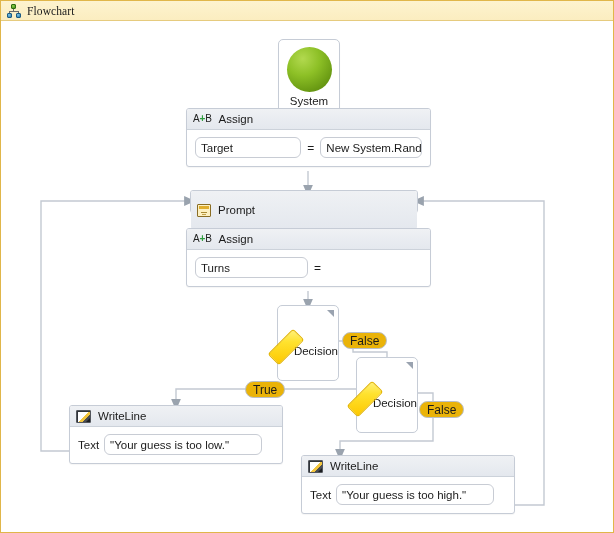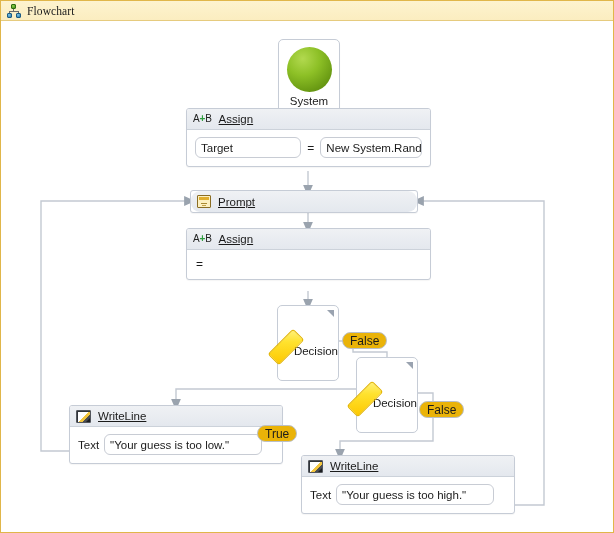--- a/index.html
+++ b/index.html
@@ -97,21 +97,20 @@
     border-bottom: 1px solid #ccd2da;
     display: flex;
     align-items: center;
     padding-left: 6px;
     border-radius: 2px 2px 0 0;
   }
   .node-head .title {
     font-size: 11.5px;
     color: #1b1b1b;
     margin-left: 7px;
-    text-decoration: underline;
   }
   .node-body {
     padding: 7px 8px 8px 8px;
     display: flex;
     align-items: center;
     gap: 5px;
   }
 
   .field {
     box-sizing: border-box;
@@ -340,36 +339,37 @@
         <span class="title">Assign</span>
       </div>
       <div class="node-body">
         <div class="field" style="width:113px;">Target</div>
         <span class="eq">=</span>
         <div class="field" style="width:108px;">New System.Randc</div>
       </div>
     </div>
 
     <div class="node" style="left:189px; top:169px; width:228px; height:23px;">
-      <div class="node-head" style="height:21px;border-bottom:none;border-radius:9px;text-align:center;">
+      <div class="node-head" style="height:38px;border-bottom:none;border-radius:2px;text-align:center;">
         <span class="prompt-icon">
           <span class="bar"></span>
             <span class="ln2"></span>
             <span class="ln3"></span>
         </span>
         <span class="title">Prompt</span>
       </div>
     </div>
 
     <div class="node" style="left:185px; top:207px; width:245px;">
       <div class="node-head">
         <span class="ab-icon">A<span class="plus">+</span>B</span>
         <span class="title">Assign</span>
       </div>
       <div class="node-body">
+        <div class="field" style="width:113px;">Turns</div>
         <span class="eq">=</span>
       </div>
     </div>
 
     <div class="decision" style="left:276px; top:284px;">
       <span class="corner"></span>
       <div class="diamond"></div>
       <div class="dec-label">Decision</div>
     </div>
 
@@ -401,17 +401,17 @@
         </span>
         <span class="title">WriteLine</span>
       </div>
       <div class="node-body">
         <span class="lbl">Text</span>
         <div class="field" style="width:158px;">"Your guess is too high."</div>
       </div>
     </div>
 
     <div class="pill" style="left:341px; top:311px;">False</div>
-    <div class="pill" style="left:256px; top:360px;margin-top:44px;">True</div>
+    <div class="pill" style="left:244px; top:360px;">True</div>
     <div class="pill" style="left:418px; top:380px;">False</div>
 
   </div>
 </div>
 
 </body></html>

